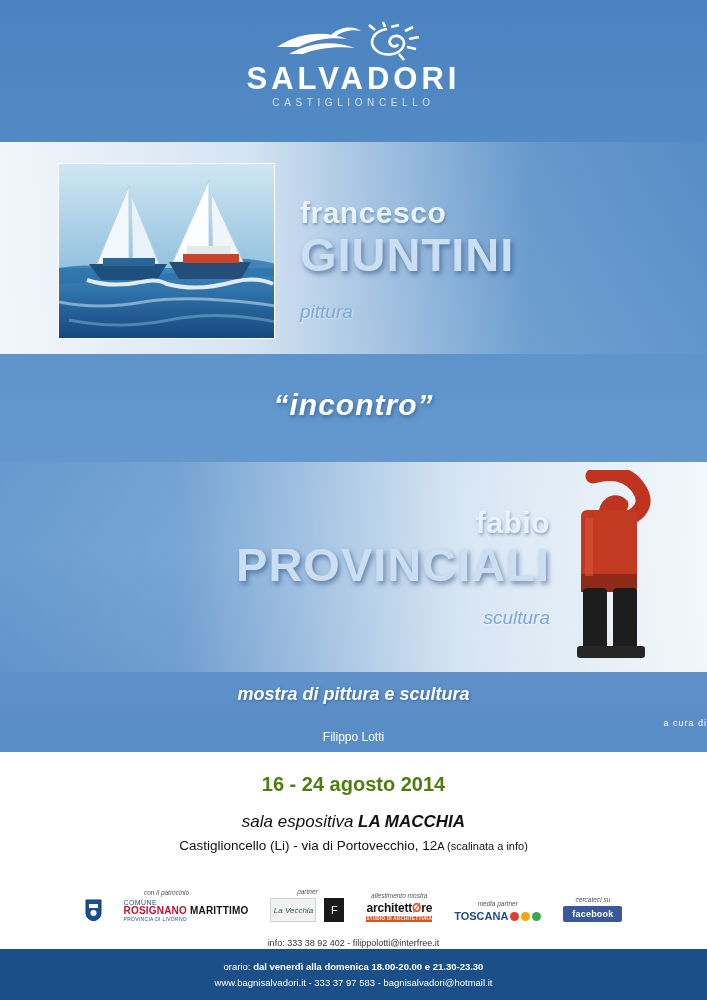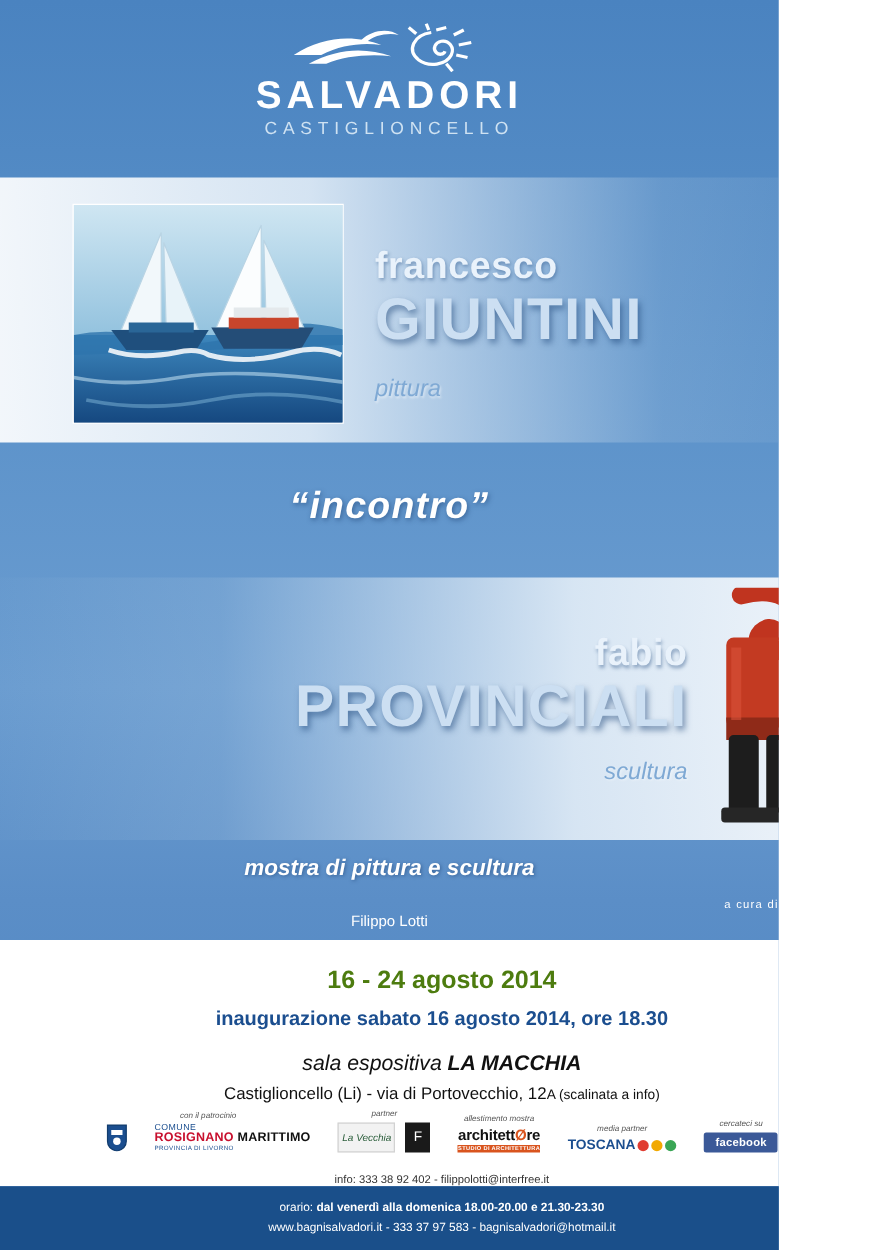--- a/index.html
+++ b/index.html
@@ -3,39 +3,39 @@
 <meta charset="utf-8">
 <style>
   * { box-sizing: border-box; margin: 0; padding: 0; }
   html, body {
     width: 707px; height: 1000px;
     font-family: "Liberation Sans", sans-serif;
     background: #ffffff;
   }
   .poster {
     position: relative;
-    width: 623px; height: 1000px;
+    width: 707px; height: 1000px;
     overflow: hidden;
     background: linear-gradient(180deg,#4a83c0 0%,#5a91c9 28%,#6a9cd0 55%,#5b8ec7 72%,#4a83c0 100%);
   }
 
   
   .header {
     position: absolute; top: 0; left: 0; right: 0; height: 128px;
     display: flex; flex-direction: column; align-items: center; justify-content: center;
   }
   .logo-mark { width: 170px; height: 40px; display:block; }
   .logo-text {
     color: #ffffff; font-weight: 700; font-size: 31px;
     letter-spacing: 4px; line-height: 1;
     margin-top: 2px;
     font-family: "Liberation Sans", sans-serif;
   }
   .logo-sub {
-    color: #cfe2f2; font-size: 14px; letter-spacing: 4.6px; margin-top: 3px;
+    color: #cfe2f2; font-size: 10px; letter-spacing: 4.6px; margin-top: 3px;
   }
 
   
   .band {
     position: absolute; left: 0; width: 707px;
     background: linear-gradient(90deg, rgba(255,255,255,0.92) 0%, rgba(235,243,250,0.85) 35%, rgba(150,185,220,0.30) 75%, rgba(120,165,210,0.10) 100%);
   }
   .band.reverse {
     background: linear-gradient(90deg, rgba(120,165,210,0.10) 0%, rgba(150,185,220,0.30) 25%, rgba(235,243,250,0.85) 65%, rgba(255,255,255,0.92) 100%);
   }
@@ -275,21 +275,20 @@
     <div class="last-name">PROVINCIALI</div>
     <div class="discipline">scultura</div>
   </div>
 
   <div class="subtitle">mostra di pittura e scultura</div>
   <div class="curator-label">a cura di</div>
   <div class="curator-name">Filippo Lotti</div>
 
   <div class="info-panel">
     <div class="dates">16 - 24 agosto 2014</div>
-    <div class="opening">inaugurazione sabato 16 agosto 2014, ore 18.30</div>
     <div class="venue">
       <span>sala espositiva </span><b>LA MACCHIA</b>
     </div>
     <div class="address">
       <span>Castiglioncello (Li) - via di Portovecchio, 12</span><span class="small">A</span><span class="small"> (scalinata a info)</span>
     </div>
   </div>
 
   <div class="partners">
 

